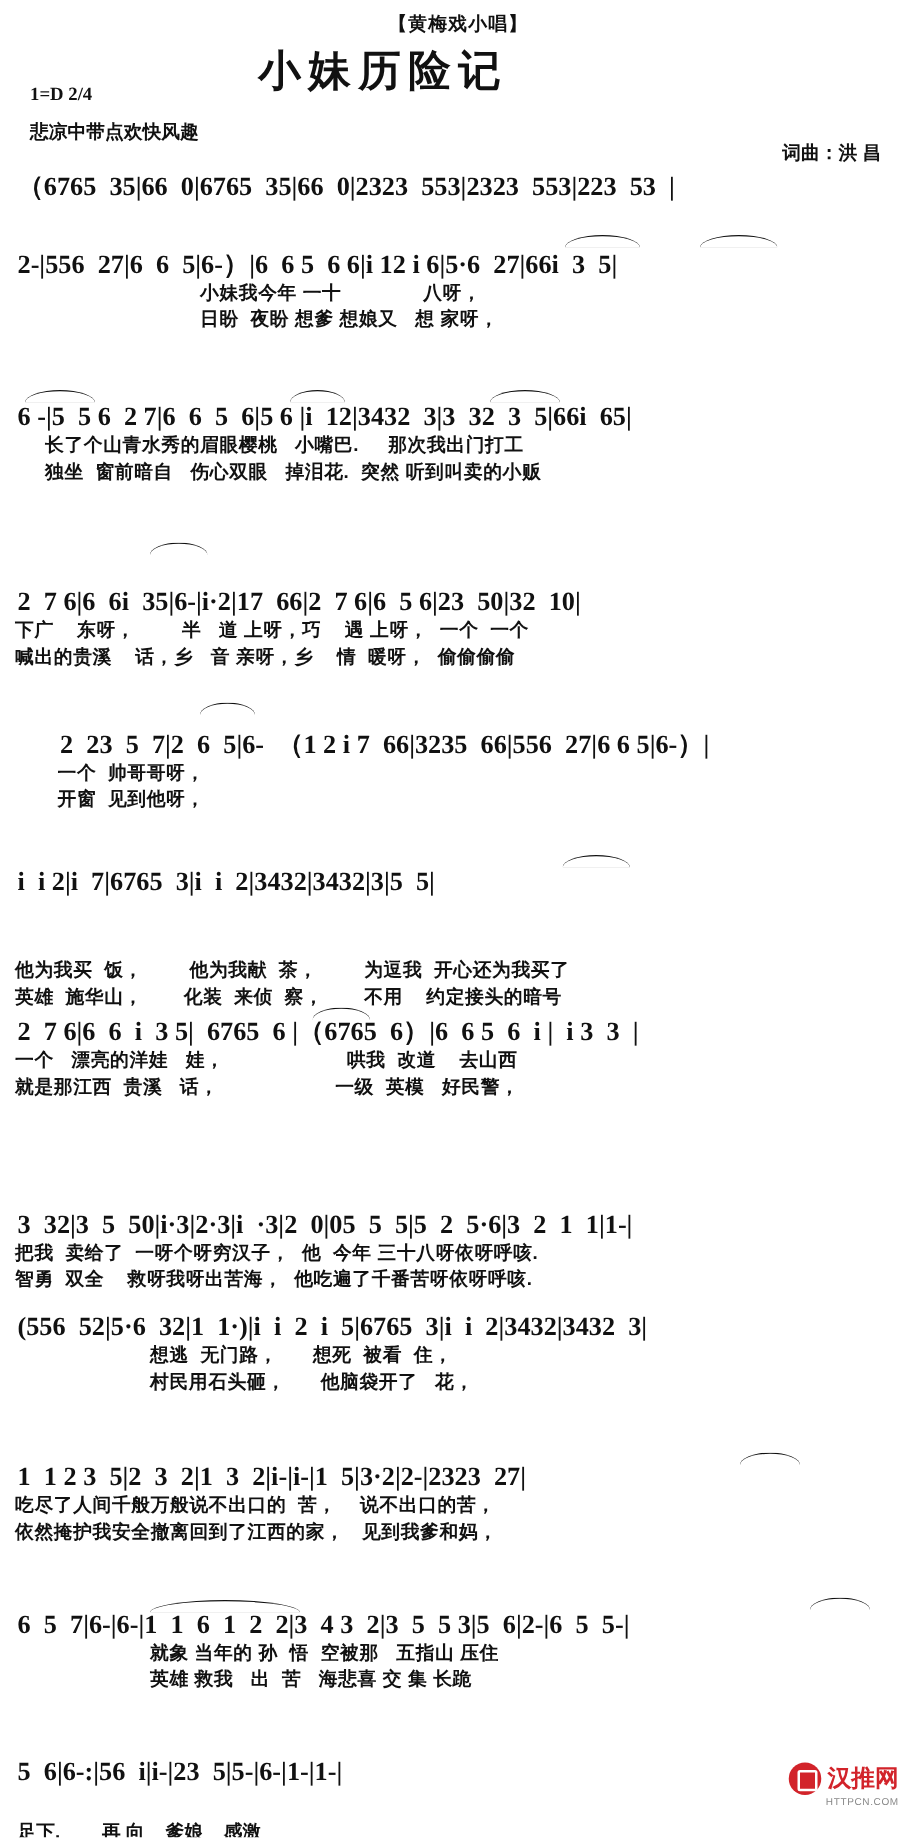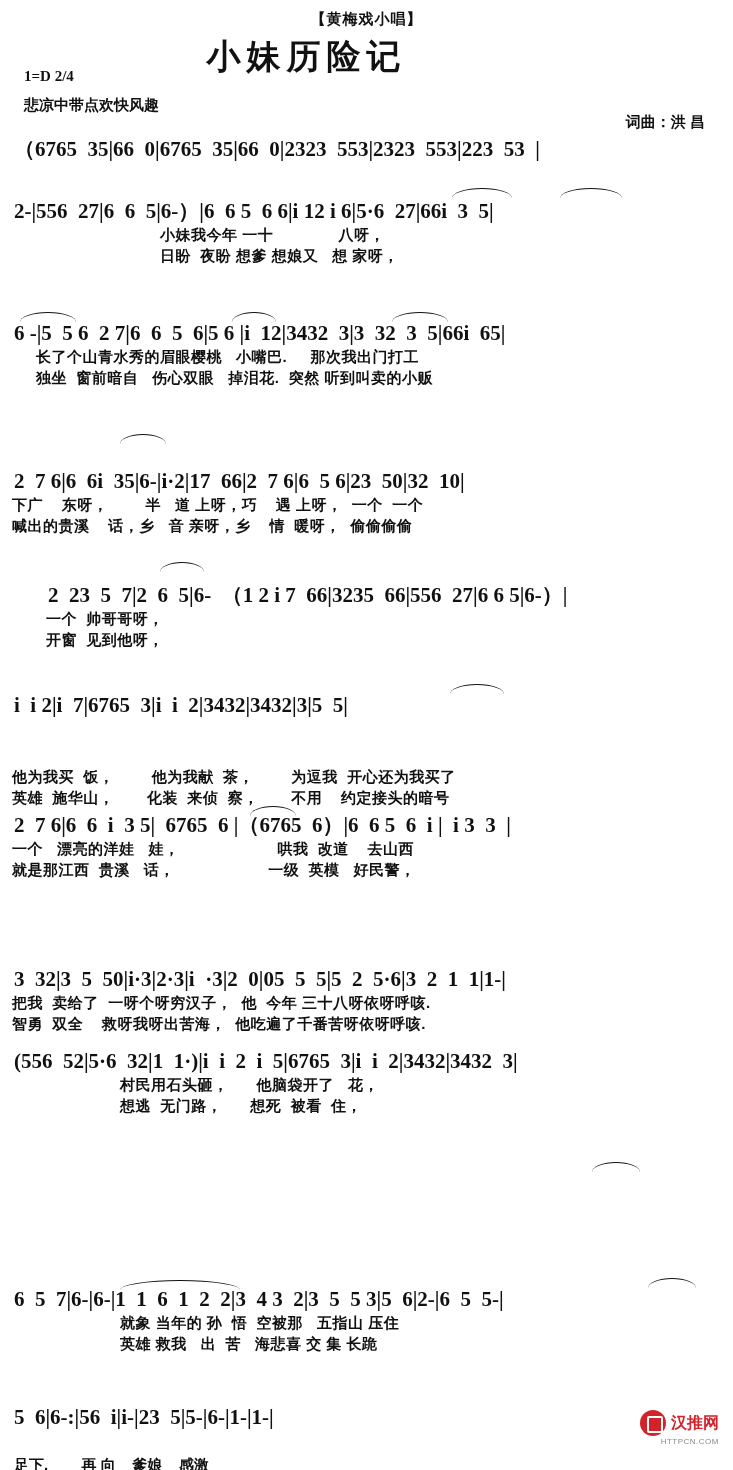--- a/index.html
+++ b/index.html
@@ -69,21 +69,21 @@
   }
   .logo-circle{
     width:26px;height:26px;border-radius:50%;
     background:#d2232a;position:relative;
   }
   .logo-circle:after{
     content:"";position:absolute;left:7px;top:6px;
     width:12px;height:13px;border:2px solid #fff;border-radius:2px;
   }
   .logo-text{
-    font-size:16px;font-weight:bold;color:#d2232a;letter-spacing:0px;
+    font-size:19px;font-weight:bold;color:#d2232a;letter-spacing:0px;
   }
   .logo-url{
     font-size:8px;color:#888;letter-spacing:0.5px;
     position:absolute;right:14px;bottom:24px;
   }
 
   .footer-cut{
     position:absolute;left:14px;bottom:0px;font-size:15px;font-weight:bold;
     white-space:pre;overflow:hidden;height:14px;
   }
@@ -140,24 +140,29 @@
   </div>
 
   <div class="system" style="top:930px;margin-top:36px;">
     <div class="notes">3  32|3  5  50|i·3|2·3|i  ·3|2  0|05  5  5|5  2  5·6|3  2  1  1|1-|</div>
     <div class="lyric" style="padding-left:12px;">把我  卖给了  一呀个呀穷汉子，  他  今年 三十八呀依呀呼咳.</div>
     <div class="lyric" style="padding-left:12px;">智勇  双全    救呀我呀出苦海，  他吃遍了千番苦呀依呀呼咳.</div>
   </div>
 
   <div class="system" style="top:1048px;">
     <div class="notes">(556  52|5·6  32|1  1·)|i  i  2  i  5|6765  3|i  i  2|3432|3432  3|</div>
+    <div class="lyric indent2">想逃  无门路，      想死  被看  住，</div>
     <div class="lyric indent2">村民用石头砸，      他脑袋开了   花，</div>
-    <div class="lyric indent2">想逃  无门路，      想死  被看  住，</div>
   </div>
 
+  <div class="system" style="top:1168px;">
+    <div class="notes">1  1 2 3  5|2  3  2|1  3  2|i-|i-|1  5|3·2|2-|2323  27|</div>
+    <div class="lyric" style="padding-left:12px;">吃尽了人间千般万般说不出口的  苦，    说不出口的苦，</div>
+    <div class="lyric" style="padding-left:12px;">依然掩护我安全撤离回到了江西的家，   见到我爹和妈，</div>
+  </div>
 
   <div class="system" style="top:1286px;">
     <div class="notes">6  5  7|6-|6-|1  1  6  1  2  2|3  4 3  2|3  5  5 3|5  6|2-|6  5  5-|</div>
     <div class="lyric indent2">就象 当年的 孙  悟  空被那   五指山 压住</div>
     <div class="lyric indent2">英雄 救我   出  苦   海悲喜 交 集 长跪</div>
   </div>
 
   <div class="system" style="top:1404px;">
     <div class="notes">5  6|6-:|56  i|i-|23  5|5-|6-|1-|1-|</div>
   </div>

